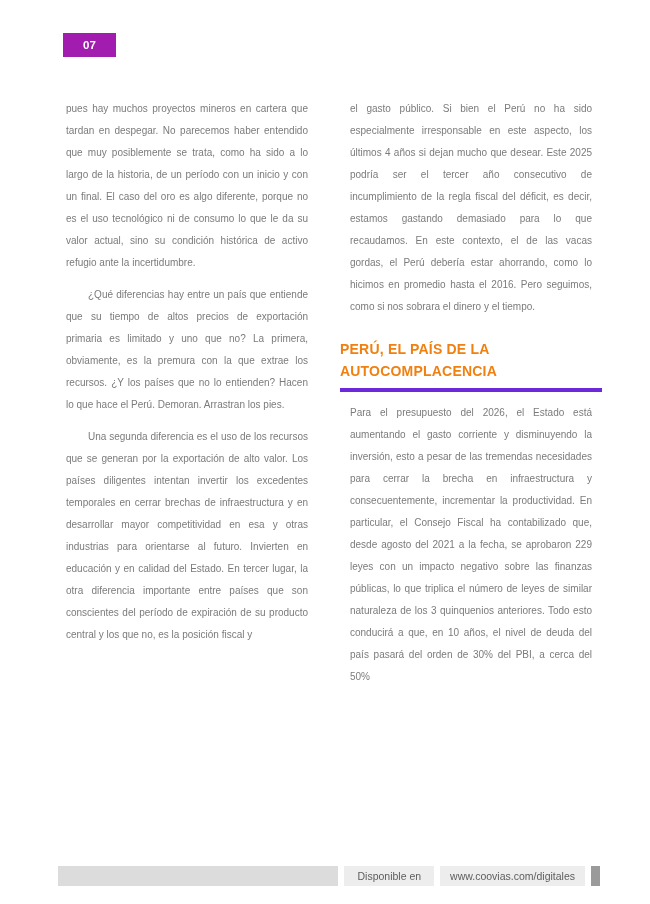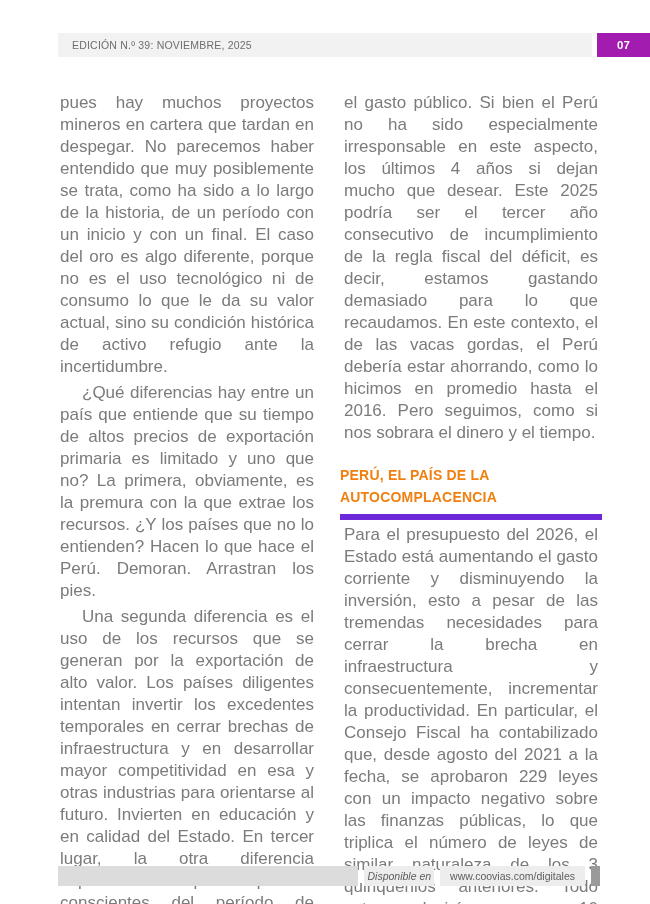--- a/index.html
+++ b/index.html
@@ -74,37 +74,37 @@
     width: 540px;
     height: 748px;
     display: flex;
     gap: 22px;
   }
   .column {
     width: 262px;
     flex: 0 0 262px;
   }
   p.body-text {
-    margin: 4px;
-    font-size: 17px;
+    margin: 10px;
+    font-size: 10px;
     line-height: 22px;
     color: #7b7b7b;
     text-align: justify;
     text-justify: inter-word;
     hyphens: none;
   }
   p.body-text.indent {
     text-indent: 22px;
   }
 
   
   .section-heading {
     margin: 20px 0 0 0;
     padding: 0 0 6px 0;
-    border-bottom: 6px solid #6d28d9;
+    border-bottom: 4px solid #6d28d9;
     color: #f08010;
     font-size: 14px;
     font-weight: bold;
     line-height: 22px;
     letter-spacing: 0.2px;
   }
   .section-heading-body {
     margin-top: 14px;
   }
 
@@ -128,23 +128,22 @@
     background: #dcdcdc;
   }
   .footer-gap {
     flex: 0 0 6px;
   }
   .footer-label {
     flex: 0 0 auto;
     background: #ededed;
     display: flex;
     align-items: center;
-    padding: 0 3px;
+    padding: 0 13px;
     white-space: nowrap;
-    font-style: italic;
   }
   .footer-url {
     flex: 0 0 auto;
     background: #ededed;
     display: flex;
     align-items: center;
     padding: 0 10px;
     white-space: nowrap;
   }
   .footer-endmark {
@@ -153,21 +152,20 @@
   }
   .footer-tail {
     flex: 0 0 50px;
   }
 </style>
 </head>
 <body>
 
 <div class="header">
   <div class="header-spacer-left"></div>
-  <div class="header-edition">EDICIÓN N.º 39: NOVIEMBRE, 2025</div>
   <div class="header-gap"></div>
   <div class="header-page">07</div>
 </div>
 
 <div class="content">
 
   <div class="column">
     <p class="body-text">pues hay muchos proyectos mineros en cartera que tardan en despegar. No parecemos haber entendido que muy posiblemente se trata, como ha sido a lo largo de la historia, de un período con un inicio y con un final. El caso del oro es algo diferente, porque no es el uso tecnológico ni de consumo lo que le da su valor actual, sino su condición histórica de activo refugio ante la incertidumbre.</p>
     <p class="body-text indent">¿Qué diferencias hay entre un país que entiende que su tiempo de altos precios de exportación primaria es limitado y uno que no? La primera, obviamente, es la premura con la que extrae los recursos. ¿Y los países que no lo entienden? Hacen lo que hace el Perú. Demoran. Arrastran los pies.</p>
     <p class="body-text indent">Una segunda diferencia es el uso de los recursos que se generan por la exportación de alto valor. Los países diligentes intentan invertir los excedentes temporales en cerrar brechas de infraestructura y en desarrollar mayor competitividad en esa y otras industrias para orientarse al futuro. Invierten en educación y en calidad del Estado. En tercer lugar, la otra diferencia importante entre países que son conscientes del período de expiración de su producto central y los que no, es la posición fiscal y</p>

